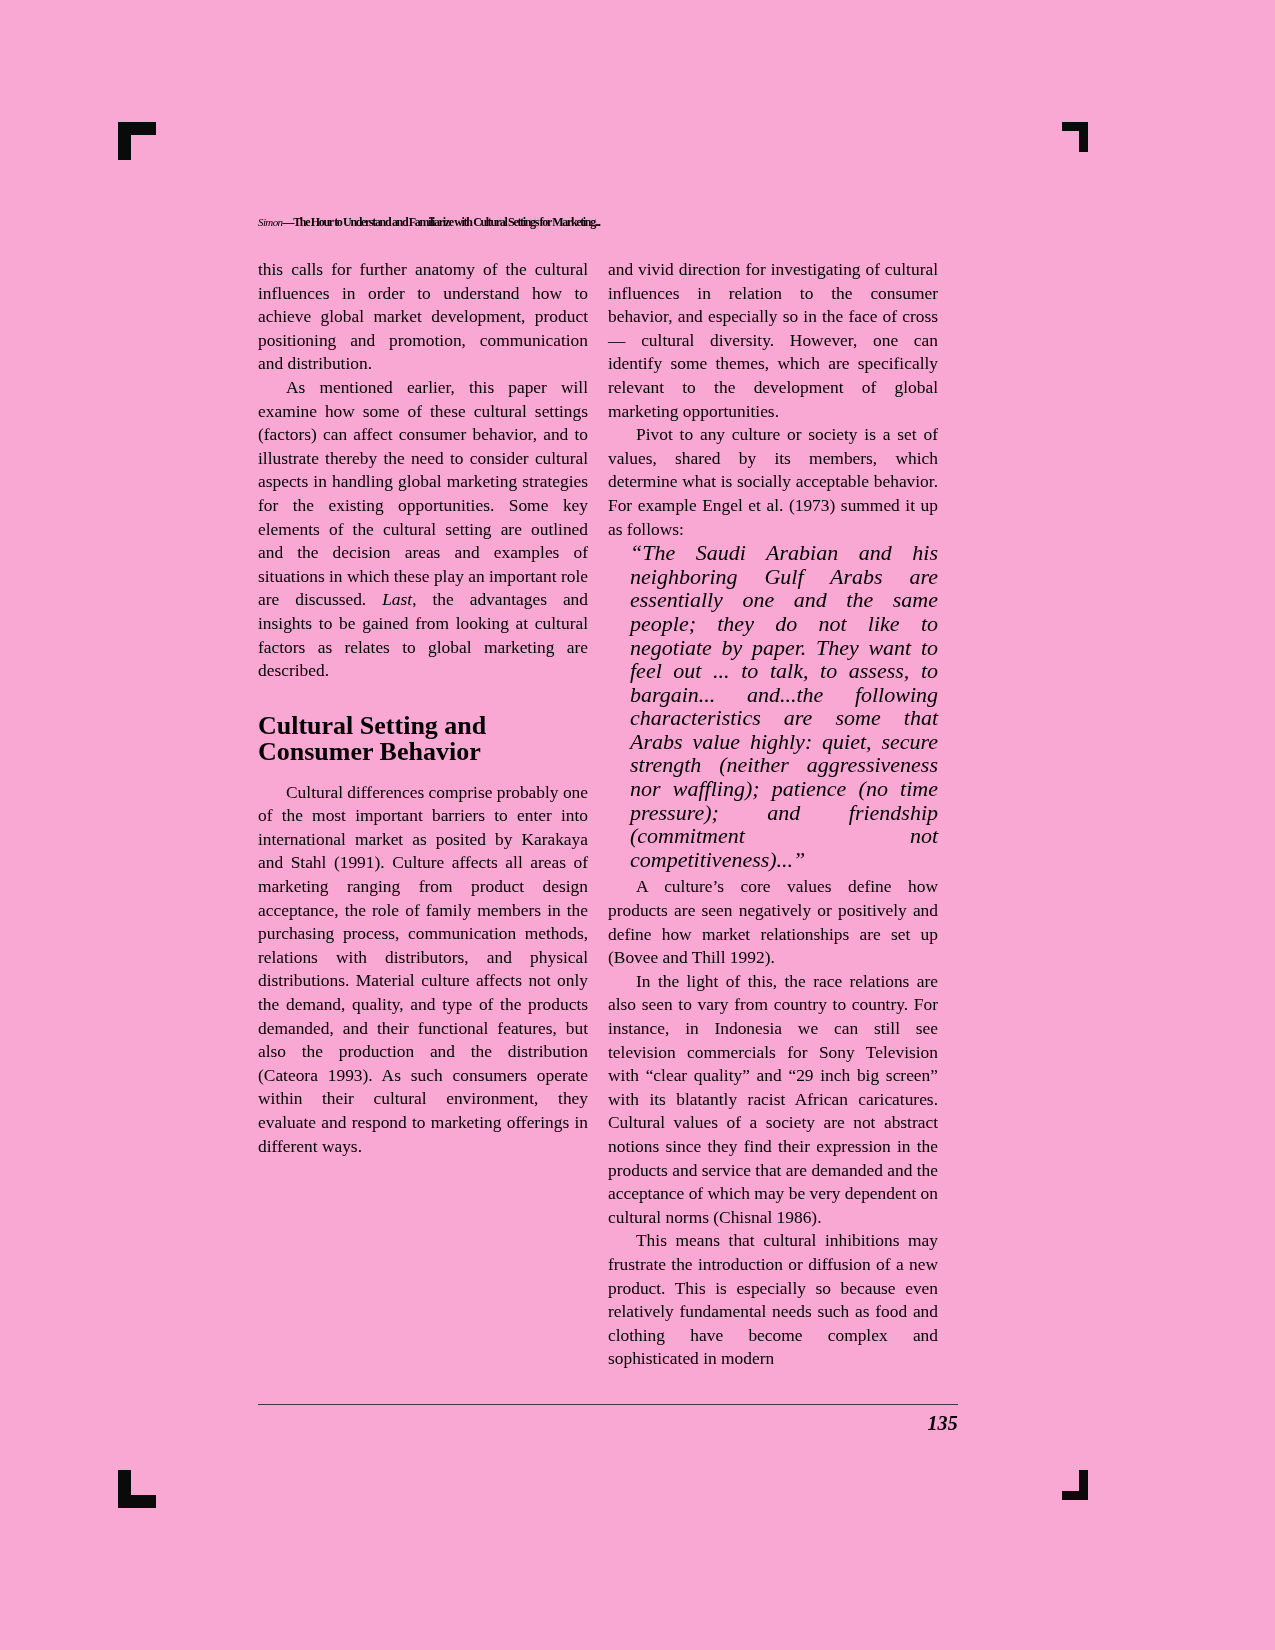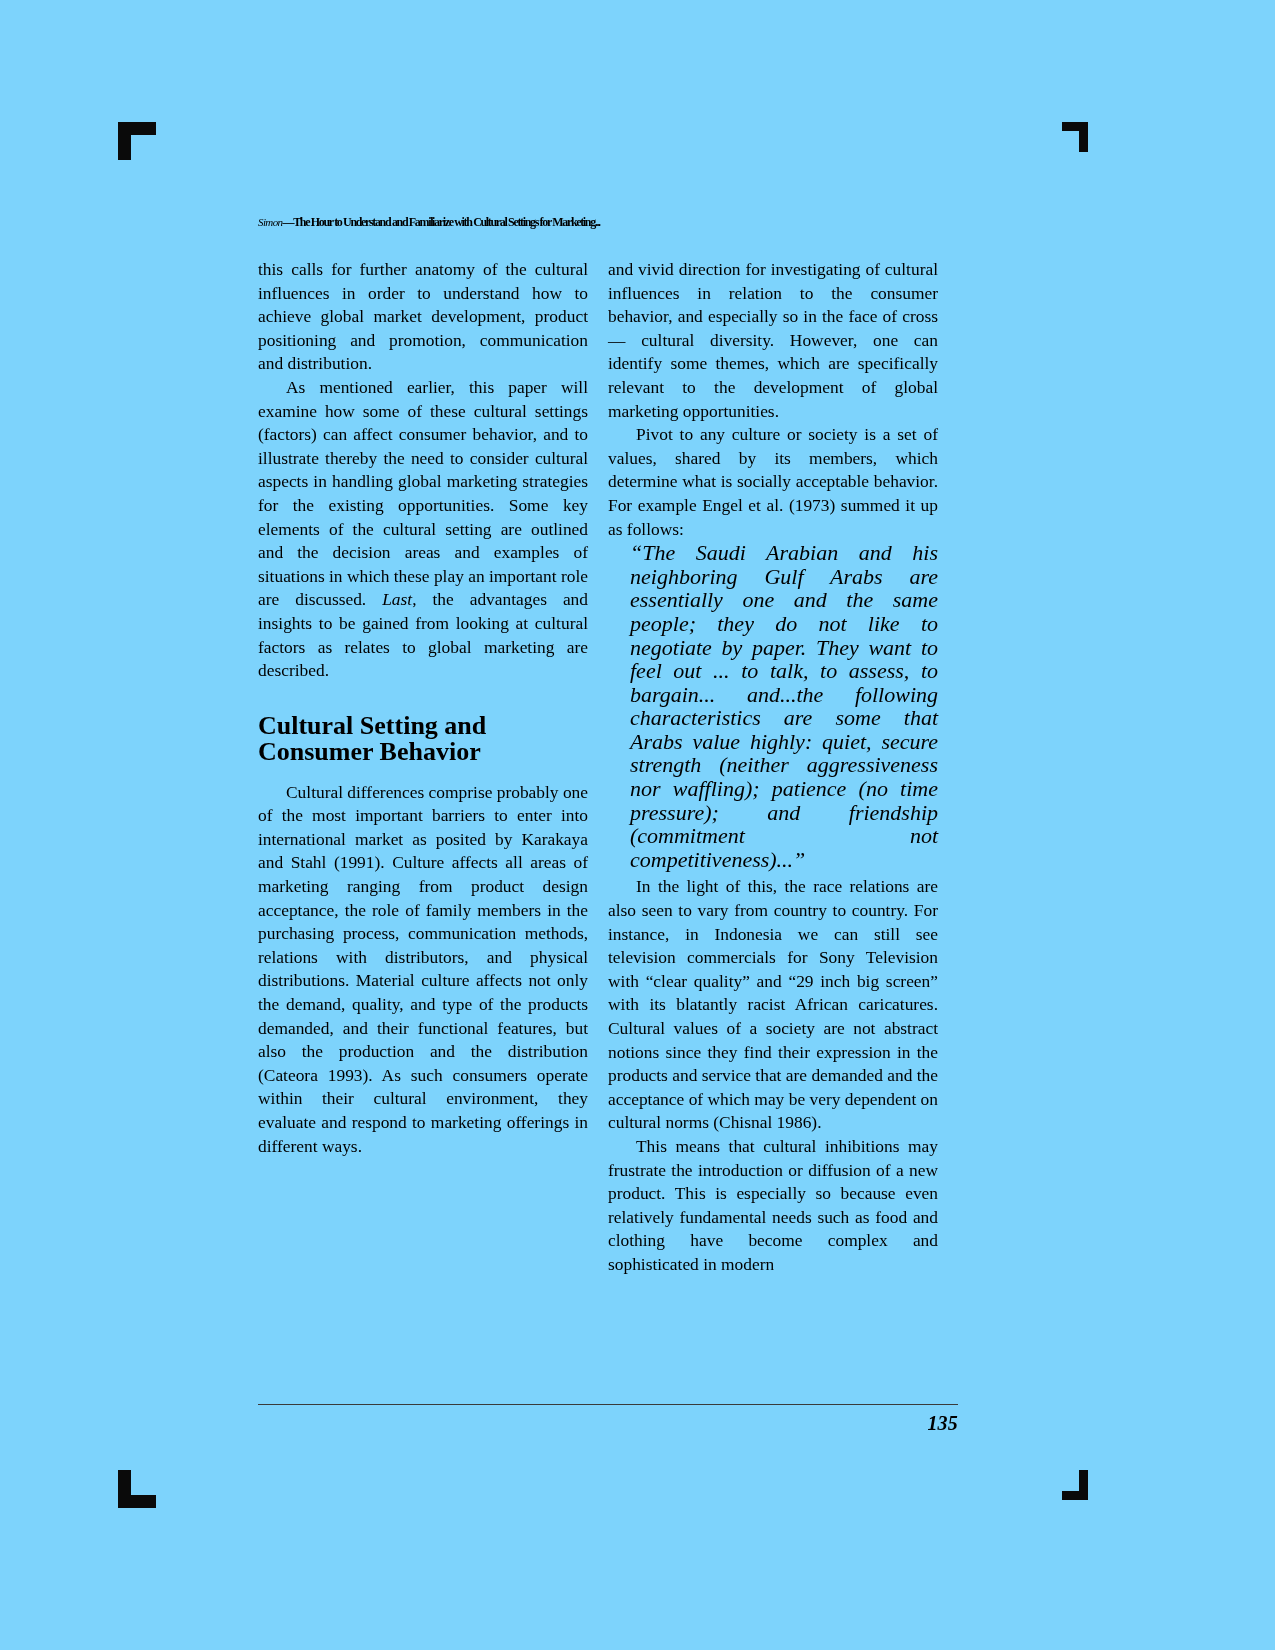--- a/index.html
+++ b/index.html
@@ -8,21 +8,21 @@
     background: #ffffff;
   }
   body {
     font-family: "Liberation Serif", "DejaVu Serif", serif;
     color: #000000;
   }
   #page {
     position: relative;
     width: 1275px;
     height: 1650px;
-    background: #7dd3fc;
+    background: #f9a8d4;
     overflow: hidden;
   }
 
   
   .crop-mark {
     position: absolute;
     width: 38px;
     height: 38px;
   }
   .crop-mark .arm-h,
@@ -174,20 +174,21 @@
 
       <p class="indent">Cultural differences comprise probably one of the most important barriers to enter into international market as posited by Karakaya and Stahl (1991). Culture affects all areas of marketing ranging from product design acceptance, the role of family members in the purchasing process, communication methods, relations with distributors, and physical distributions. Material culture affects not only the demand, quality, and type of the products demanded, and their functional features, but also the production and the distribution (Cateora 1993). As such consumers operate within their cultural environment, they evaluate and respond to marketing offerings in different ways.</p>
     </div>
 
     <div class="column">
       <p>and vivid direction for investigating of cultural influences in relation to the consumer behavior, and especially so in the face of cross — cultural diversity. However, one can identify some themes, which are specifically relevant to the development of global marketing opportunities.</p>
       <p class="indent">Pivot to any culture or society is a set of values, shared by its members, which determine what is socially acceptable behavior. For example Engel et al. (1973) summed it up as follows:</p>
 
       <blockquote class="pull-quote">“The Saudi Arabian and his neighboring Gulf Arabs are essentially one and the same people; they do not like to negotiate by paper. They want to feel out ... to talk, to assess, to bargain... and...the following characteristics are some that Arabs value highly: quiet, secure strength (neither aggressiveness nor waffling); patience (no time pressure); and friendship (commitment not competitiveness)...”</blockquote>
 
+      <p class="indent">A culture’s core values define how products are seen negatively or positively and define how market relationships are set up (Bovee and Thill 1992).</p>
       <p class="indent">In the light of this, the race relations are also seen to vary from country to country. For instance, in Indonesia we can still see television commercials for Sony Television with “clear quality” and “29 inch big screen” with its blatantly racist African caricatures. Cultural values of a society are not abstract notions since they find their expression in the products and service that are demanded and the acceptance of which may be very dependent on cultural norms (Chisnal 1986).</p>
       <p class="indent">This means that cultural inhibitions may frustrate the introduction or diffusion of a new product. This is especially so because even relatively fundamental needs such as food and clothing have become complex and sophisticated in modern</p>
     </div>
 
   </div>
 
   <div id="footer-rule"></div>
   <div id="folio">135</div>
 
 </div>

